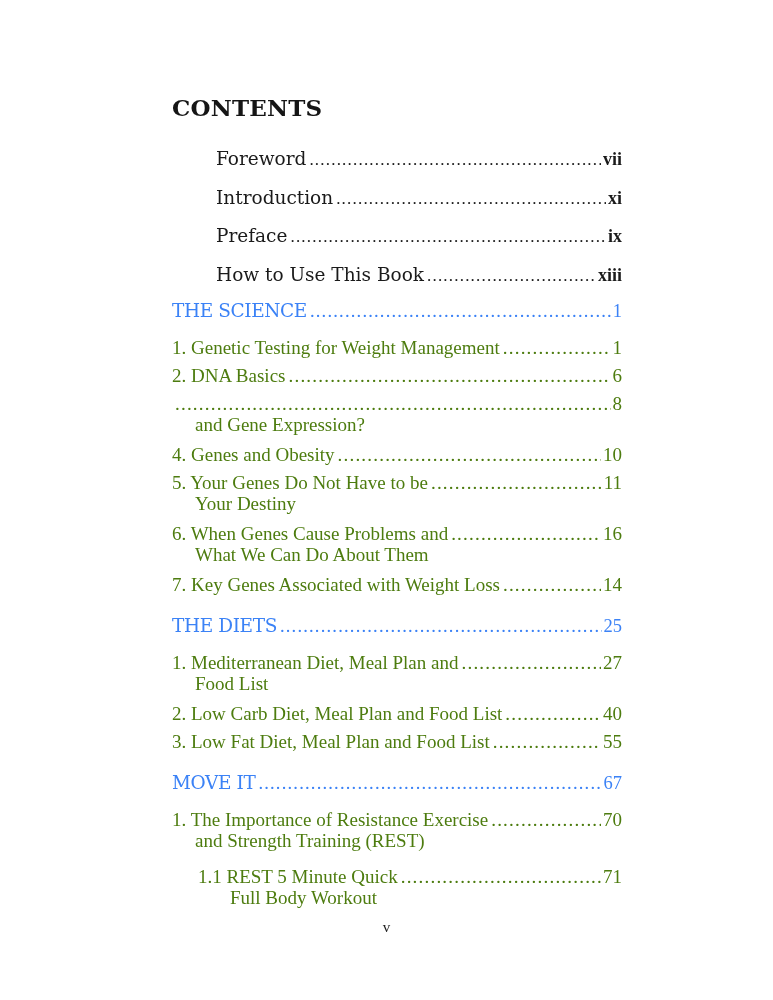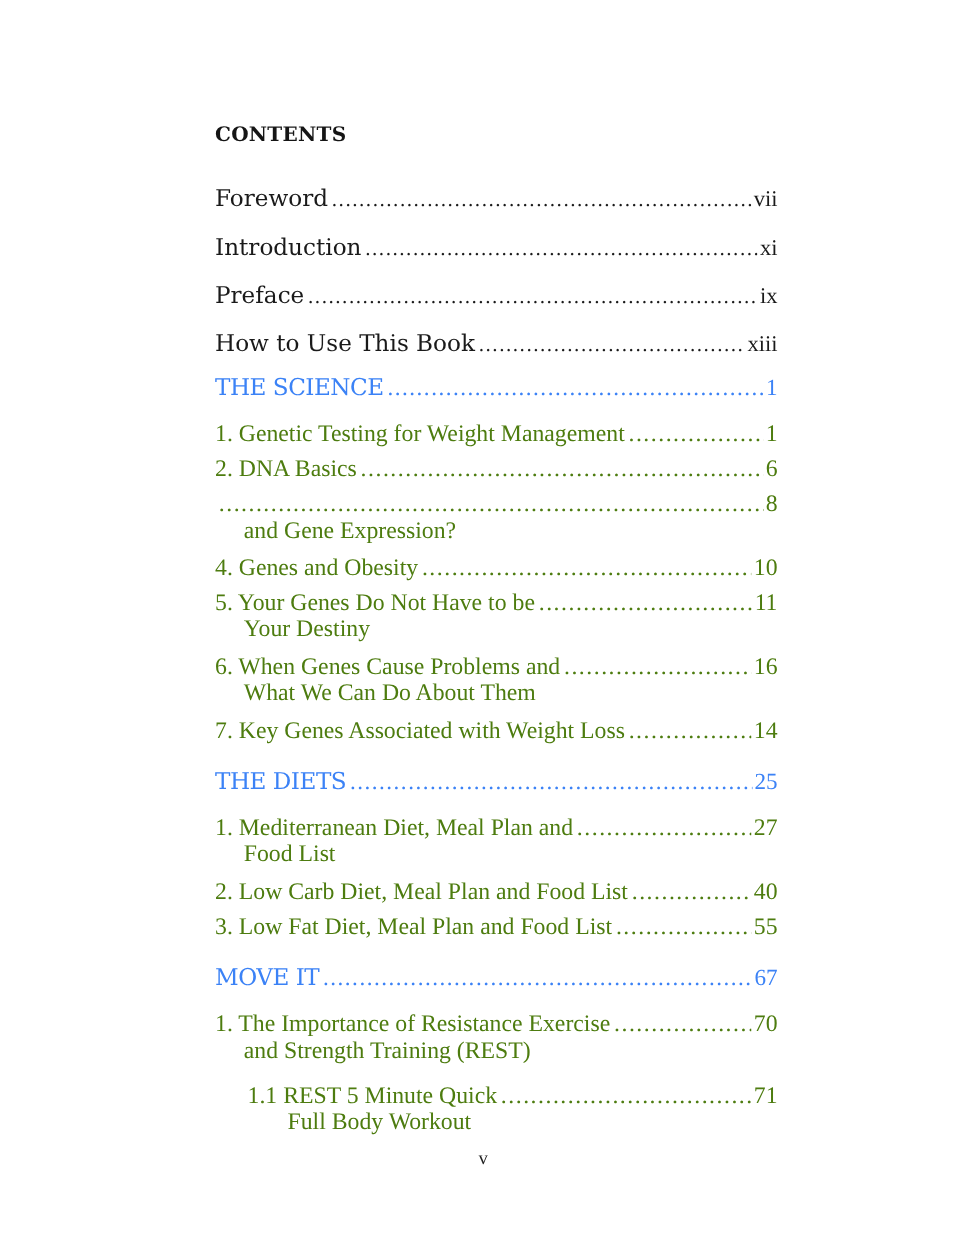--- a/index.html
+++ b/index.html
@@ -16,21 +16,21 @@
     }
     .page {
       position: absolute;
       left: 172px;
       top: 92px;
       width: 450px;
     }
     .title {
       font-family: "DejaVu Serif", serif;
       font-weight: bold;
-      font-size: 16px;
+      font-size: 23px;
       letter-spacing: 0.2px;
       margin: 0 0 16px 0;
       height: 32px;
       line-height: 32px;
       color: #151515;
     }
     .entry {
       display: flex;
       align-items: baseline;
       white-space: nowrap;
@@ -47,24 +47,26 @@
     }
     .entry .pg { flex: 0 0 auto; text-align: right; }
 
     
     .front {
       font-family: "DejaVu Serif", serif;
       font-size: 18.5px;
       height: 38.5px;
       line-height: 38.5px;
       color: #1a1a1a;
+      margin-left: 44px;
     }
     .front .pg {
       font-family: "Liberation Serif", serif;
       font-size: 18px;
+      font-weight: bold;
     }
     .front .leader {
       font-family: "Liberation Serif", serif;
       font-size: 17px;
     }
 
     
     .section {
       font-family: "DejaVu Serif", serif;
       font-size: 18.5px;

